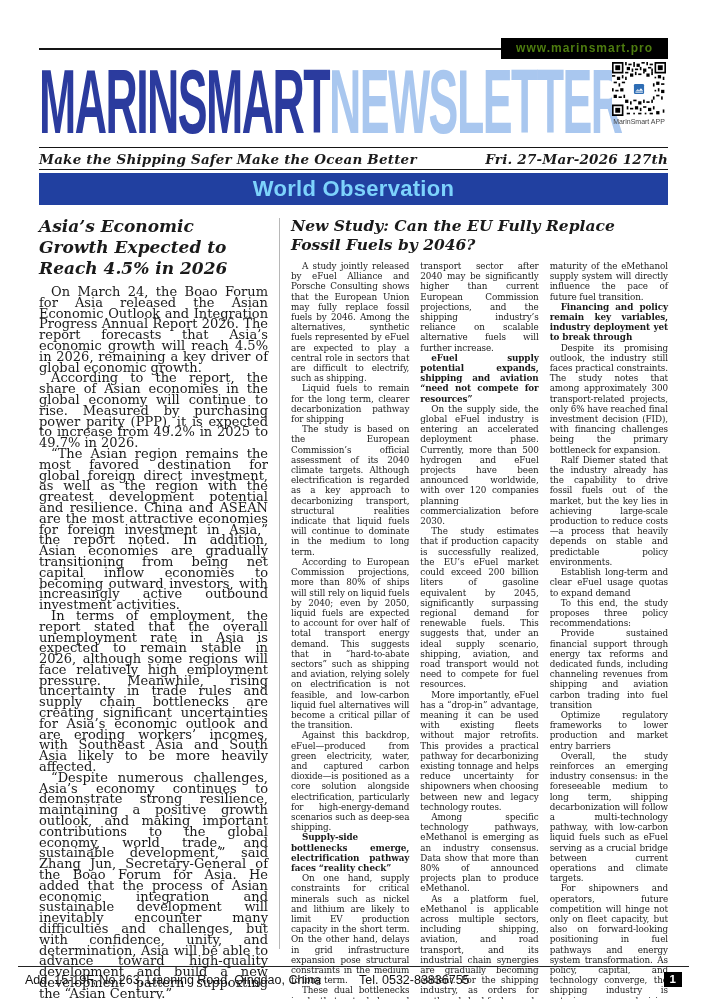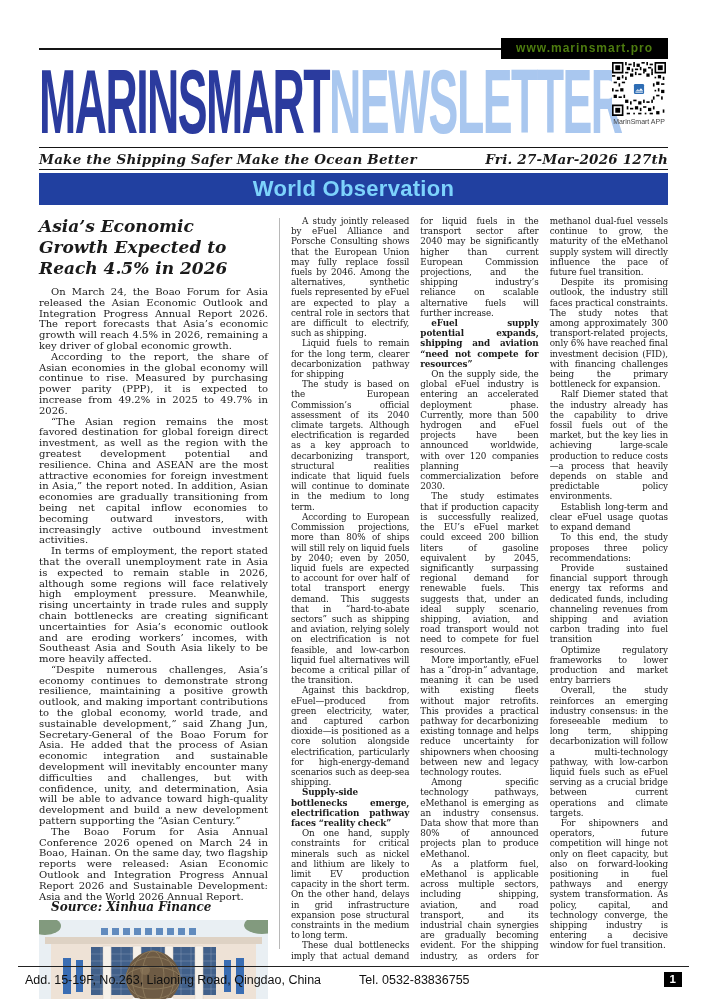--- a/index.html
+++ b/index.html
@@ -45,21 +45,21 @@
   
   .body-area{position:absolute;left:39px;right:39px;top:216px;bottom:44px;display:flex;}
   .left-col{width:229px;flex:none;}
   .col-divider{width:1px;background:#b8b8b8;margin:2px 11px 6px 11px;flex:none;}
   .right-col{flex:1;min-width:0;}
 
   .left-title{
     font-style:italic;font-weight:bold;font-size:17px;line-height:21px;margin:0 0 8px 0;
   }
   .left-col p.body-p{
-    margin:0;font-size:10px;line-height:10.8px;text-align:justify;text-indent:12px;
+    margin:0;font-size:13px;line-height:10.8px;text-align:justify;text-indent:12px;
   }
   .source-line{
     margin:0;font-size:12px;line-height:11px;font-style:italic;font-weight:bold;text-indent:12px;
   }
   .photo{margin-top:7px;}
   .photo svg{display:block;}
 
   .main-title{
     font-style:italic;font-weight:bold;font-size:15.5px;line-height:19px;margin:0 0 7px 0;
   }
@@ -307,35 +307,37 @@
           </g>
 
           <rect x="0" y="135" width="229" height="7" fill="url(#flower)"></rect>
         </svg>
       </div>
     </div>
 
     <div class="col-divider"></div>
 
     <div class="right-col">
+      <h2 class="main-title">New Study: Can the EU Fully Replace Fossil Fuels by 2046?</h2>
       <div class="article-cols">
         <p>A study jointly released by eFuel Alliance and Porsche Consulting shows that the European Union may fully replace fossil fuels by 2046. Among the alternatives, synthetic fuels represented by eFuel are expected to play a central role in sectors that are difficult to electrify, such as shipping.</p>
         <p>Liquid fuels to remain for the long term, clearer decarbonization pathway for shipping</p>
         <p>The study is based on the European Commission’s official assessment of its 2040 climate targets. Although electrification is regarded as a key approach to decarbonizing transport, structural realities indicate that liquid fuels will continue to dominate in the medium to long term.</p>
         <p>According to European Commission projections, more than 80% of ships will still rely on liquid fuels by 2040; even by 2050, liquid fuels are expected to account for over half of total transport energy demand. This suggests that in “hard-to-abate sectors” such as shipping and aviation, relying solely on electrification is not feasible, and low-carbon liquid fuel alternatives will become a critical pillar of the transition.</p>
         <p>Against this backdrop, eFuel—produced from green electricity, water, and captured carbon dioxide—is positioned as a core solution alongside electrification, particularly for high-energy-demand scenarios such as deep-sea shipping.</p>
         <p class="sub">Supply-side bottlenecks emerge, electrification pathway faces “reality check”</p>
         <p>On one hand, supply constraints for critical minerals such as nickel and lithium are likely to limit EV production capacity in the short term. On the other hand, delays in grid infrastructure expansion pose structural constraints in the medium to long term.</p>
         <p>These dual bottlenecks imply that actual demand for liquid fuels in the transport sector after 2040 may be significantly higher than current European Commission projections, and the shipping industry’s reliance on scalable alternative fuels will further increase.</p>
         <p class="sub">eFuel supply potential expands, shipping and aviation “need not compete for resources”</p>
         <p>On the supply side, the global eFuel industry is entering an accelerated deployment phase. Currently, more than 500 hydrogen and eFuel projects have been announced worldwide, with over 120 companies planning commercialization before 2030.</p>
         <p>The study estimates that if production capacity is successfully realized, the EU’s eFuel market could exceed 200 billion liters of gasoline equivalent by 2045, significantly surpassing regional demand for renewable fuels. This suggests that, under an ideal supply scenario, shipping, aviation, and road transport would not need to compete for fuel resources.</p>
         <p>More importantly, eFuel has a “drop-in” advantage, meaning it can be used with existing fleets without major retrofits. This provides a practical pathway for decarbonizing existing tonnage and helps reduce uncertainty for shipowners when choosing between new and legacy technology routes.</p>
         <p>Among specific technology pathways, eMethanol is emerging as an industry consensus. Data show that more than 80% of announced projects plan to produce eMethanol.</p>
         <p>As a platform fuel, eMethanol is applicable across multiple sectors, including shipping, aviation, and road transport, and its industrial chain synergies are gradually becoming evident. For the shipping industry, as orders for methanol dual-fuel vessels continue to grow, the maturity of the eMethanol supply system will directly influence the pace of future fuel transition.</p>
+        <p class="sub">Financing and policy remain key variables, industry deployment yet to break through</p>
         <p>Despite its promising outlook, the industry still faces practical constraints. The study notes that among approximately 300 transport-related projects, only 6% have reached final investment decision (FID), with financing challenges being the primary bottleneck for expansion.</p>
         <p>Ralf Diemer stated that the industry already has the capability to drive fossil fuels out of the market, but the key lies in achieving large-scale production to reduce costs—a process that heavily depends on stable and predictable policy environments.</p>
         <p>Establish long-term and clear eFuel usage quotas to expand demand</p>
         <p>To this end, the study proposes three policy recommendations:</p>
         <p>Provide sustained financial support through energy tax reforms and dedicated funds, including channeling revenues from shipping and aviation carbon trading into fuel transition</p>
         <p>Optimize regulatory frameworks to lower production and market entry barriers</p>
         <p>Overall, the study reinforces an emerging industry consensus: in the foreseeable medium to long term, shipping decarbonization will follow a multi-technology pathway, with low-carbon liquid fuels such as eFuel serving as a crucial bridge between current operations and climate targets.</p>
         <p>For shipowners and operators, future competition will hinge not only on fleet capacity, but also on forward-looking positioning in fuel pathways and energy system transformation. As policy, capital, and technology converge, the shipping industry is entering a decisive window for fuel transition.</p>
 
       </div>

